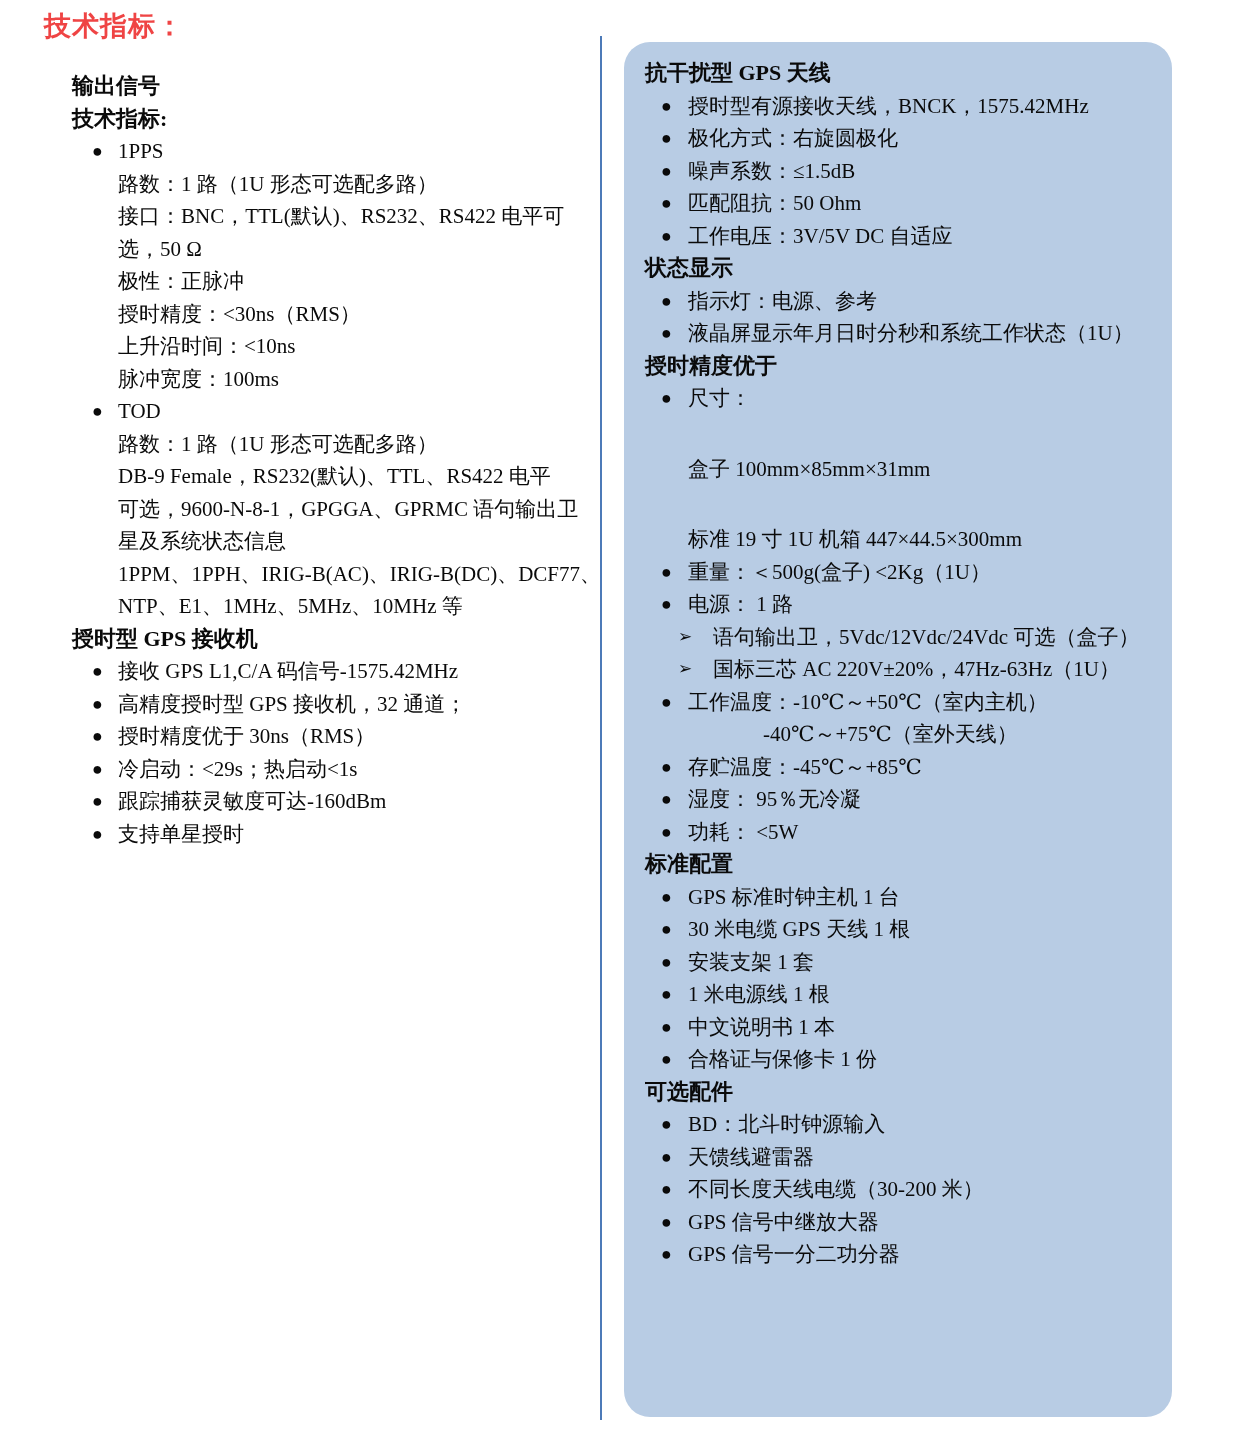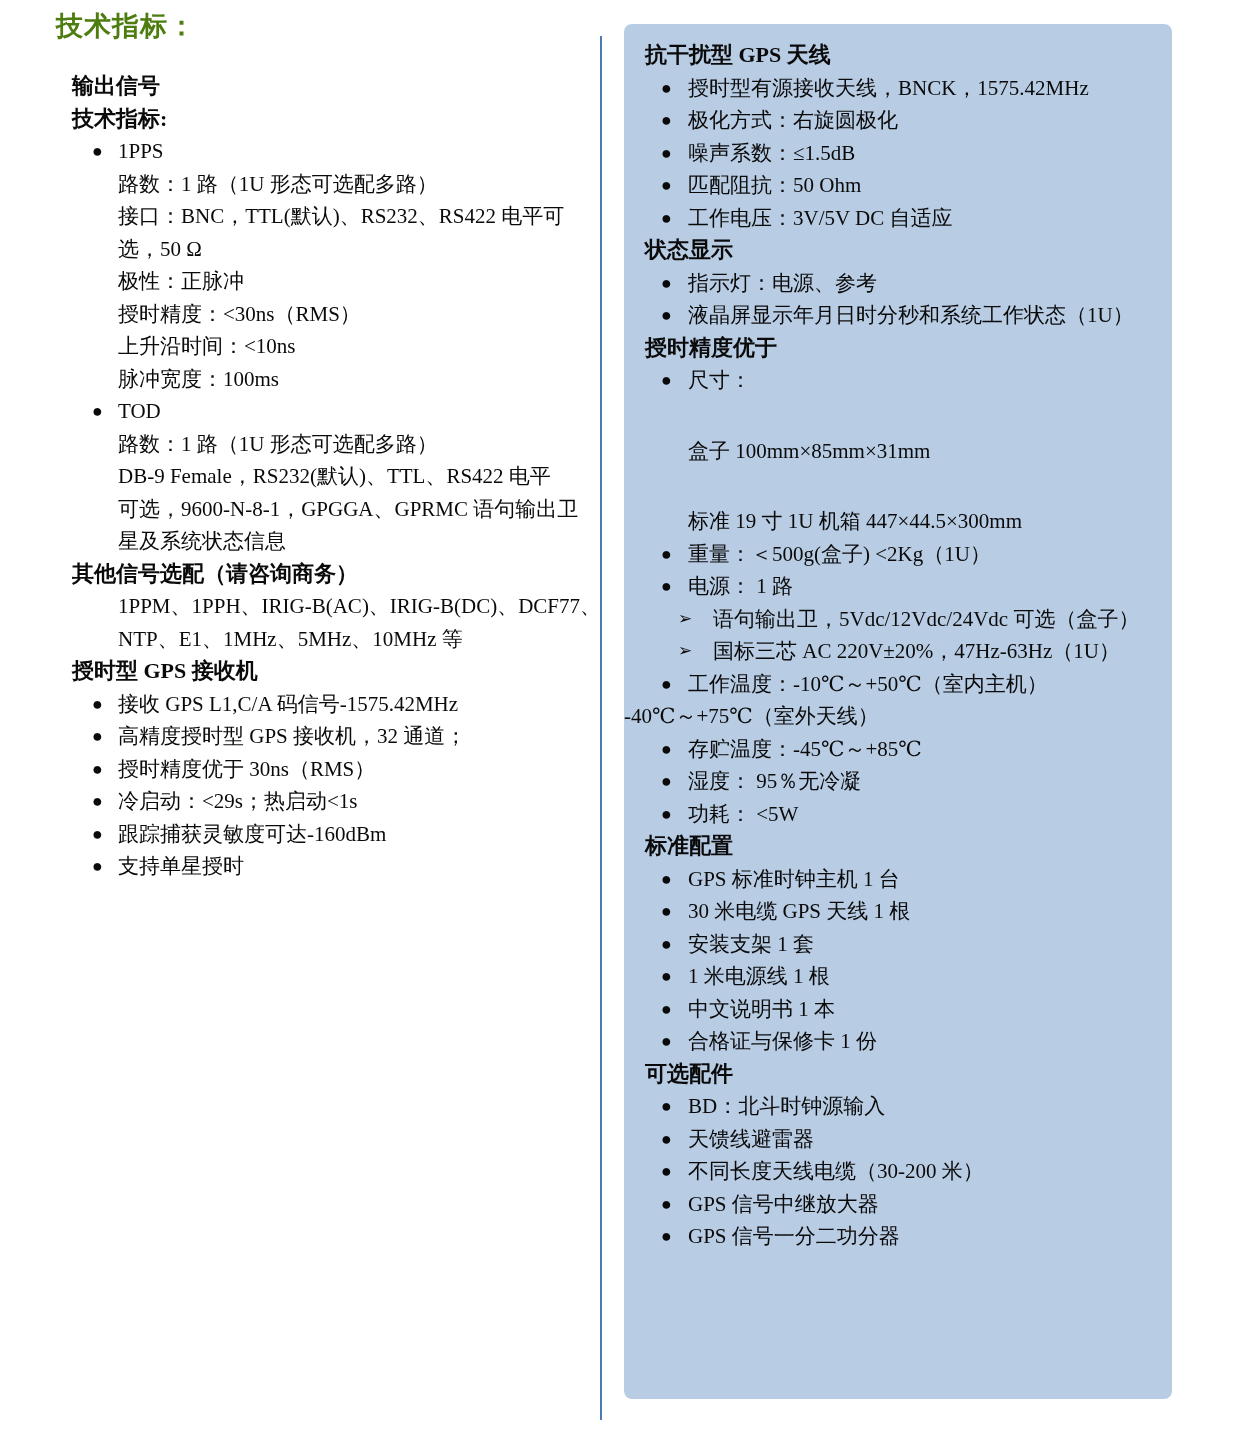--- a/index.html
+++ b/index.html
@@ -2,52 +2,52 @@
 <html><head>
 <meta charset="utf-8">
 <style>
   html,body { margin:0; padding:0; background:#ffffff; }
   body {
     width:1240px; height:1432px; position:relative; overflow:hidden;
     font-family:"Liberation Serif","DejaVu Serif",serif;
     color:#0a0a0a;
   }
   .doc-title {
-    position:absolute; left:56px; top:8px;
+    position:absolute; left:44px; top:8px;
     font-family:"Liberation Sans","DejaVu Sans",sans-serif;
-    font-weight:bold; font-size:27px; color:#4d7c0f; letter-spacing:1px;
+    font-weight:bold; font-size:27px; color:#ef4444; letter-spacing:1px;
   }
   .divider {
     position:absolute; left:600px; top:36px; width:2px; height:1384px;
     background:#4c7ab8;
   }
   .panel {
-    position:absolute; left:624px; top:24px; width:548px; height:1375px;
-    background:#b8cce4; border-radius:8px; box-sizing:border-box;
+    position:absolute; left:624px; top:42px; width:548px; height:1375px;
+    background:#b8cce4; border-radius:26px; box-sizing:border-box;
     padding-top:15px;
   }
   .col-left {
     position:absolute; left:70px; top:70px; width:530px;
   }
   .ln { position:relative; font-size:21px; line-height:32.5px; white-space:nowrap; }
   .ln.h { font-weight:700; font-size:22px; }
   .mk { position:absolute; top:0; font-size:18px; line-height:32.5px; }
   
   .col-left .h { padding-left:2px; }
   .col-left .b { padding-left:48px; }
   .col-left .b .mk { left:22px; }
   .col-left .c { padding-left:48px; }
   
   .panel .h { padding-left:21px; }
   .panel .b { padding-left:64px; }
   .panel .b .mk { left:37px; }
   .panel .c { padding-left:64px;margin-top:38px; }
   .panel .a { padding-left:89px; }
   .panel .a .mk { left:54px; font-size:17px; }
-  .panel .c2 { }
+  .panel .c2 { padding-left:139px; }
 </style>
 </head>
 <body>
 
 <div class="doc-title">技术指标：</div>
 
 <div class="col-left">
   <div class="ln h">输出信号</div>
   <div class="ln h">技术指标:</div>
   <div class="ln b"><span class="mk">●</span><span>1PPS</span></div>
@@ -56,21 +56,20 @@
   <div class="ln c">选，50 Ω</div>
   <div class="ln c">极性：正脉冲</div>
   <div class="ln c">授时精度：&lt;30ns（RMS）</div>
   <div class="ln c">上升沿时间：&lt;10ns</div>
   <div class="ln c">脉冲宽度：100ms</div>
   <div class="ln b"><span class="mk">●</span><span>TOD</span></div>
   <div class="ln c">路数：1 路（1U 形态可选配多路）</div>
   <div class="ln c">DB-9 Female，RS232(默认)、TTL、RS422 电平</div>
   <div class="ln c">可选，9600-N-8-1，GPGGA、GPRMC 语句输出卫</div>
   <div class="ln c">星及系统状态信息</div>
-  <div class="ln h">其他信号选配（请咨询商务）</div>
   <div class="ln c">1PPM、1PPH、IRIG-B(AC)、IRIG-B(DC)、DCF77、</div>
   <div class="ln c">NTP、E1、1MHz、5MHz、10MHz 等</div>
   <div class="ln h">授时型 GPS 接收机</div>
   <div class="ln b"><span class="mk">●</span><span>接收 GPS L1,C/A 码信号-1575.42MHz</span></div>
   <div class="ln b"><span class="mk">●</span><span>高精度授时型 GPS 接收机，32 通道；</span></div>
   <div class="ln b"><span class="mk">●</span><span>授时精度优于 30ns（RMS）</span></div>
   <div class="ln b"><span class="mk">●</span><span>冷启动：&lt;29s；热启动&lt;1s</span></div>
   <div class="ln b"><span class="mk">●</span><span>跟踪捕获灵敏度可达-160dBm</span></div>
   <div class="ln b"><span class="mk">●</span><span>支持单星授时</span></div>
 </div>

